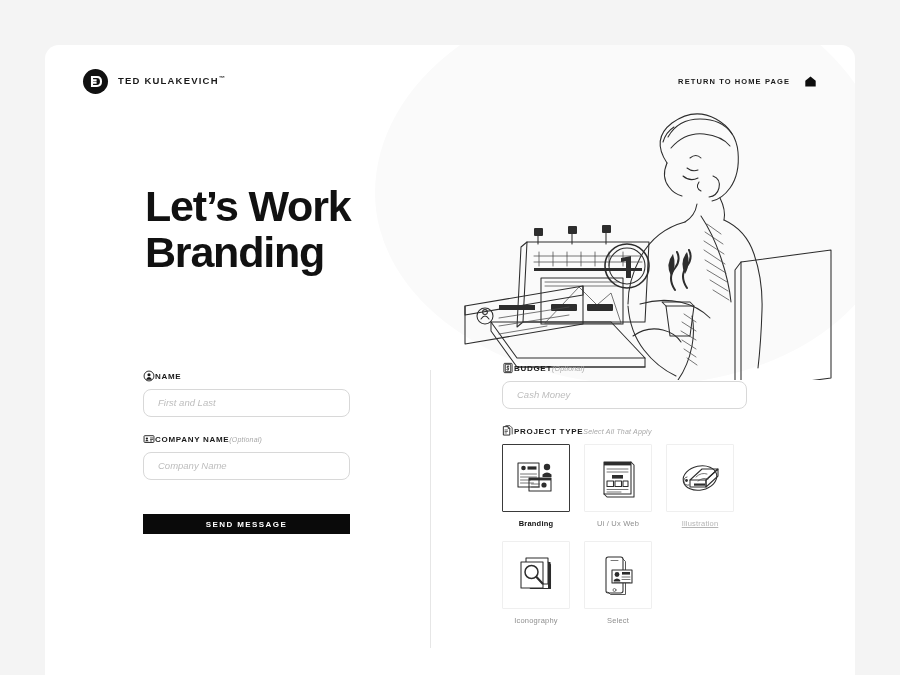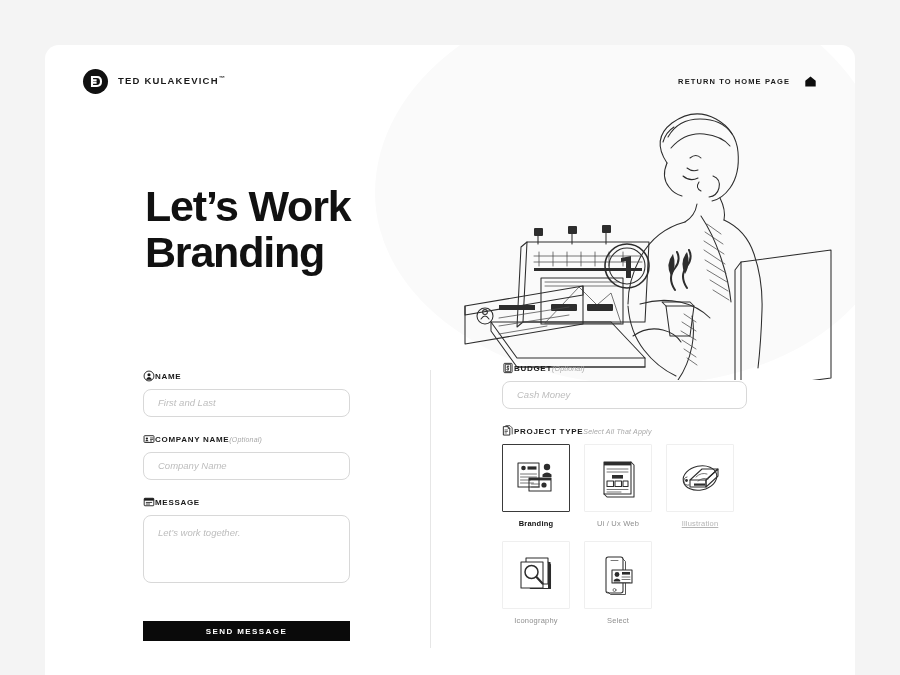--- a/index.html
+++ b/index.html
@@ -342,31 +342,20 @@
             <path d="M2.9 11.1 q.8 -1.7 2.3 -1.7 q1.5 0 2.3 1.7" fill="#1a1a1a"></path>
             <path d="M9.4 6.6 h4 M9.4 8.6 h4 M9.4 10.6 h2.6" stroke="#1a1a1a" stroke-width="1"></path>
           </svg>
           <span class="lbl-text">COMPANY NAME</span>
           <span class="lbl-hint">(Optional)</span>
         </div>
         <input class="text-input" type="text" placeholder="Company Name" style="">
       </div>
 
       
-      <div class="field">
-        <div class="field-label">
-          <svg class="lbl-icon" viewBox="0 0 16 16">
-            <rect x="1.6" y="3" width="12.8" height="10" rx="1" fill="none" stroke="#1a1a1a" stroke-width="1.2"></rect>
-            <rect x="1.6" y="3" width="12.8" height="3.2" fill="#1a1a1a"></rect>
-            <path d="M3.8 8.6 h8.4 M3.8 10.7 h5.6" stroke="#1a1a1a" stroke-width="1.1"></path>
-          </svg>
-          <span class="lbl-text">MESSAGE</span>
-        </div>
-        <textarea class="text-area" placeholder="Let’s work together." style=""></textarea>
-      </div>
 
       <button class="send-button">SEND MESSAGE</button>
     </div>
 
     <div class="form-right">
 
       <div class="field">
         <div class="field-label">
           <svg class="lbl-icon" viewBox="0 0 16 16">
             <rect x="2.6" y="1.8" width="10.8" height="12.4" rx="1" fill="none" stroke="#1a1a1a" stroke-width="1.2"></rect>

